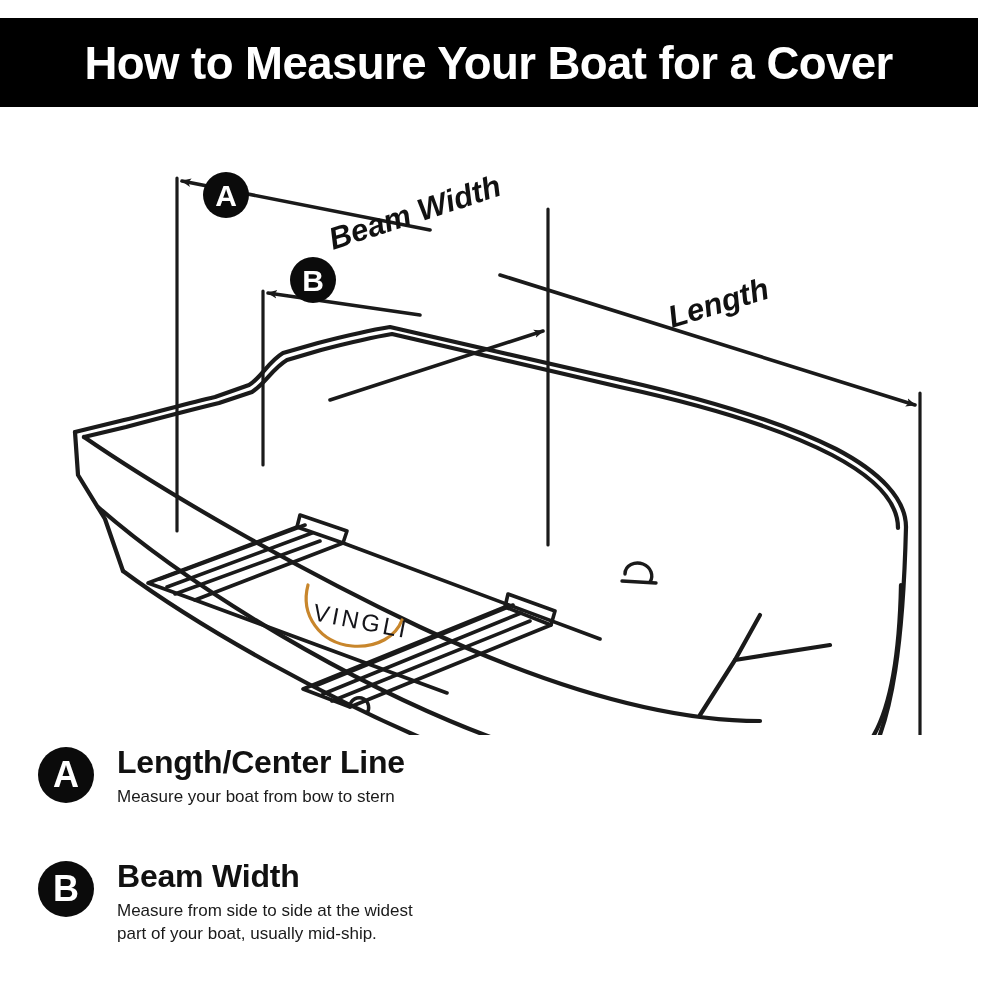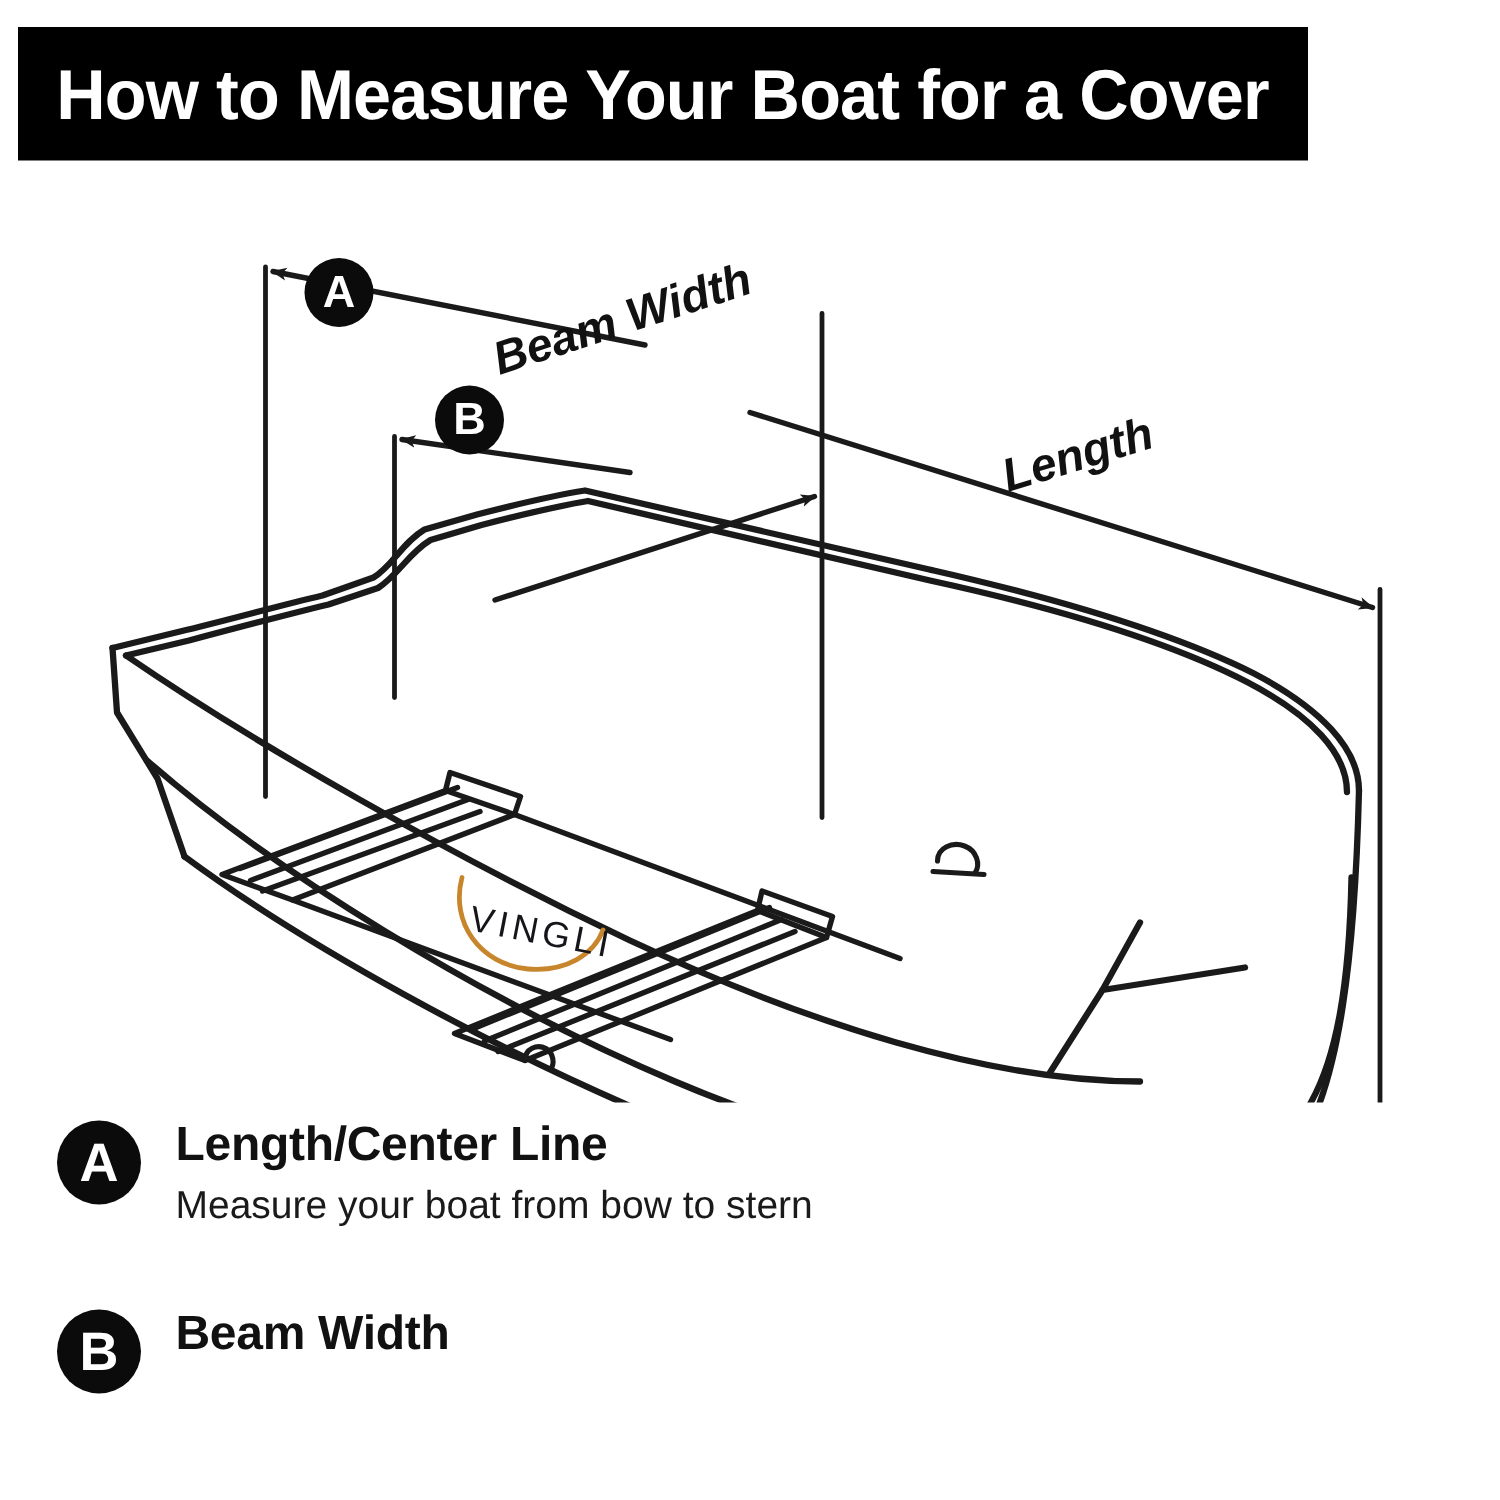--- a/index.html
+++ b/index.html
@@ -16,23 +16,23 @@
     position: relative;
     width: 1000px;
     height: 1000px;
     background: #ffffff;
     overflow: hidden;
   }
 
   
   .title-bar {
     position: absolute;
-    left: 12px;
+    left: 0;
     top: 18px;
-    width: 860px;
+    width: 978px;
     height: 89px;
     background: #000000;
     display: flex;
     align-items: center;
     justify-content: center;
   }
   .title-text {
     color: #ffffff;
     font-family: "Liberation Sans", sans-serif;
     font-weight: bold;
@@ -93,21 +93,21 @@
     font-weight: bold;
     font-size: 32px;
     color: #111111;
     line-height: 1.12;
     letter-spacing: -0.2px;
     white-space: nowrap;
   }
   .legend-desc {
     font-family: "Liberation Sans", sans-serif;
     font-weight: normal;
-    font-size: 26px;
+    font-size: 17px;
     color: #1a1a1a;
     line-height: 1.32;
     margin-top: 5px;
     max-width: 520px;
   }
   .legend-desc span { display: block; white-space: nowrap; }
 </style>
 </head>
 <body>
 
@@ -257,18 +257,22 @@
         <div class="legend-desc">
           <span>Measure your boat from bow to stern</span>
         </div>
       </div>
     </div>
 
     <div class="legend-row row-b">
       <div class="badge">B</div>
       <div class="legend-text">
         <div class="legend-title">Beam Width</div>
+        <div class="legend-desc">
+          <span>Measure from side to side at the widest</span>
+          <span>part of your boat, usually mid-ship.</span>
+        </div>
       </div>
     </div>
 
   </div>
 
 </div>
 
 </body></html>

